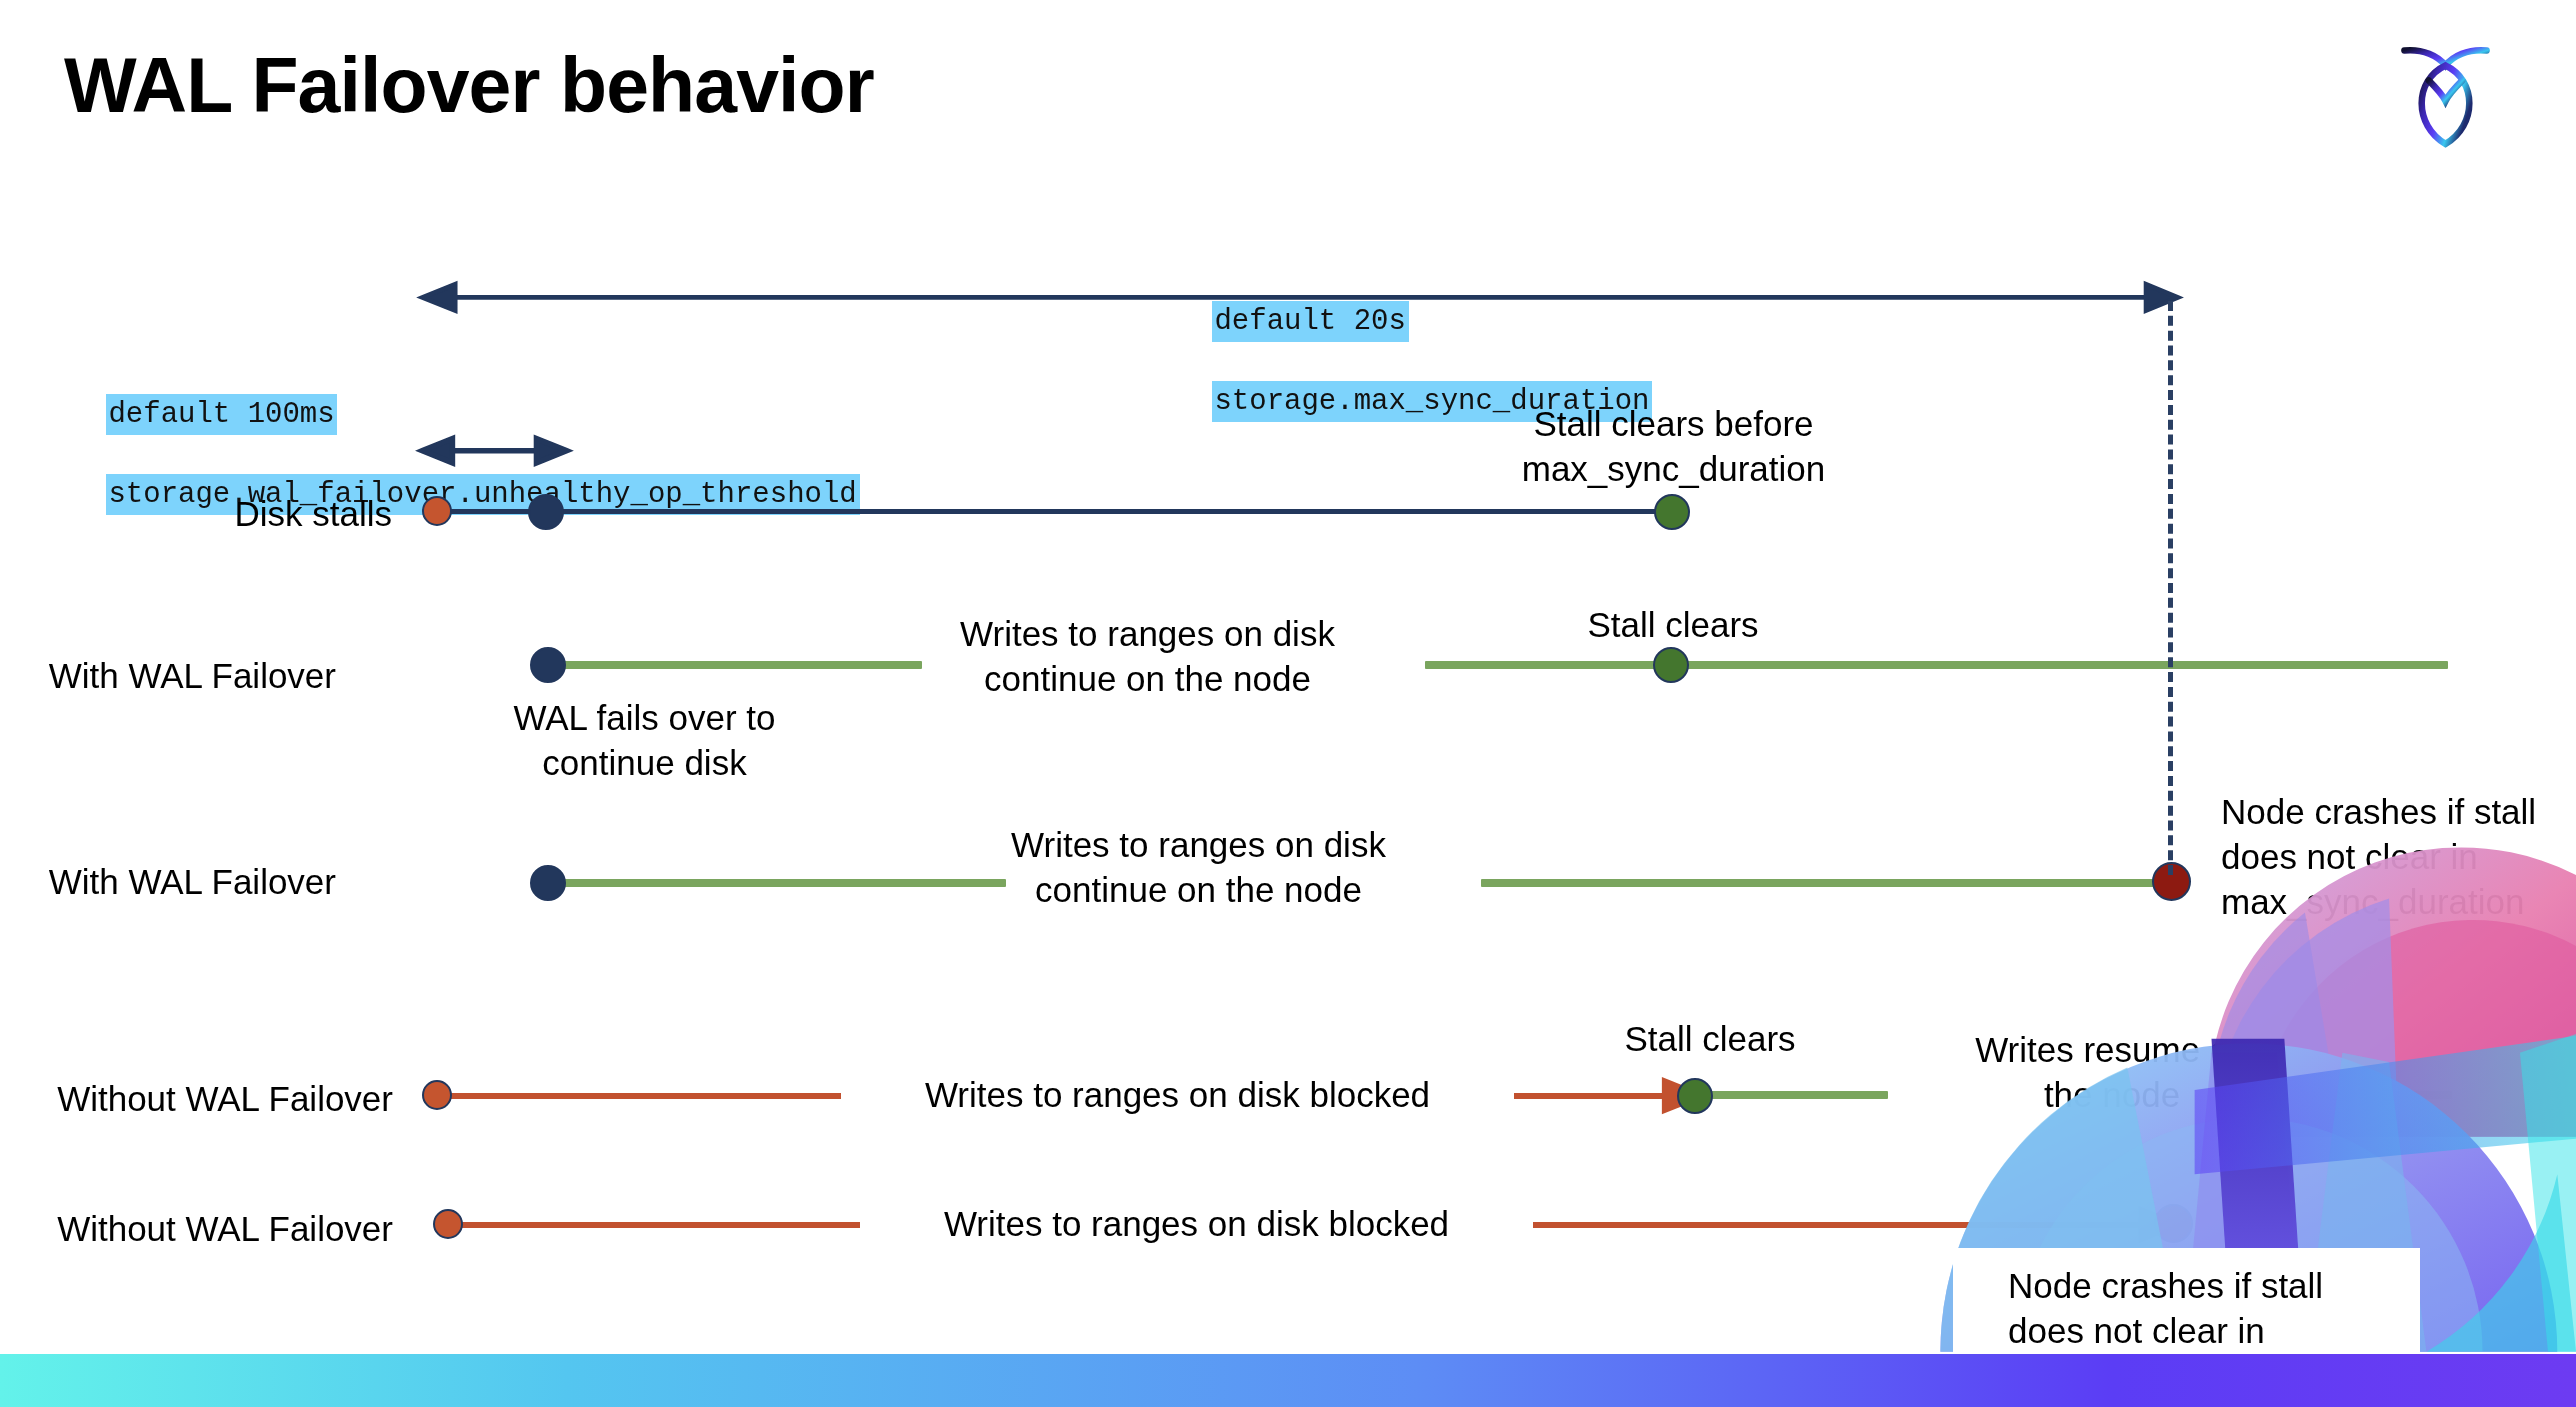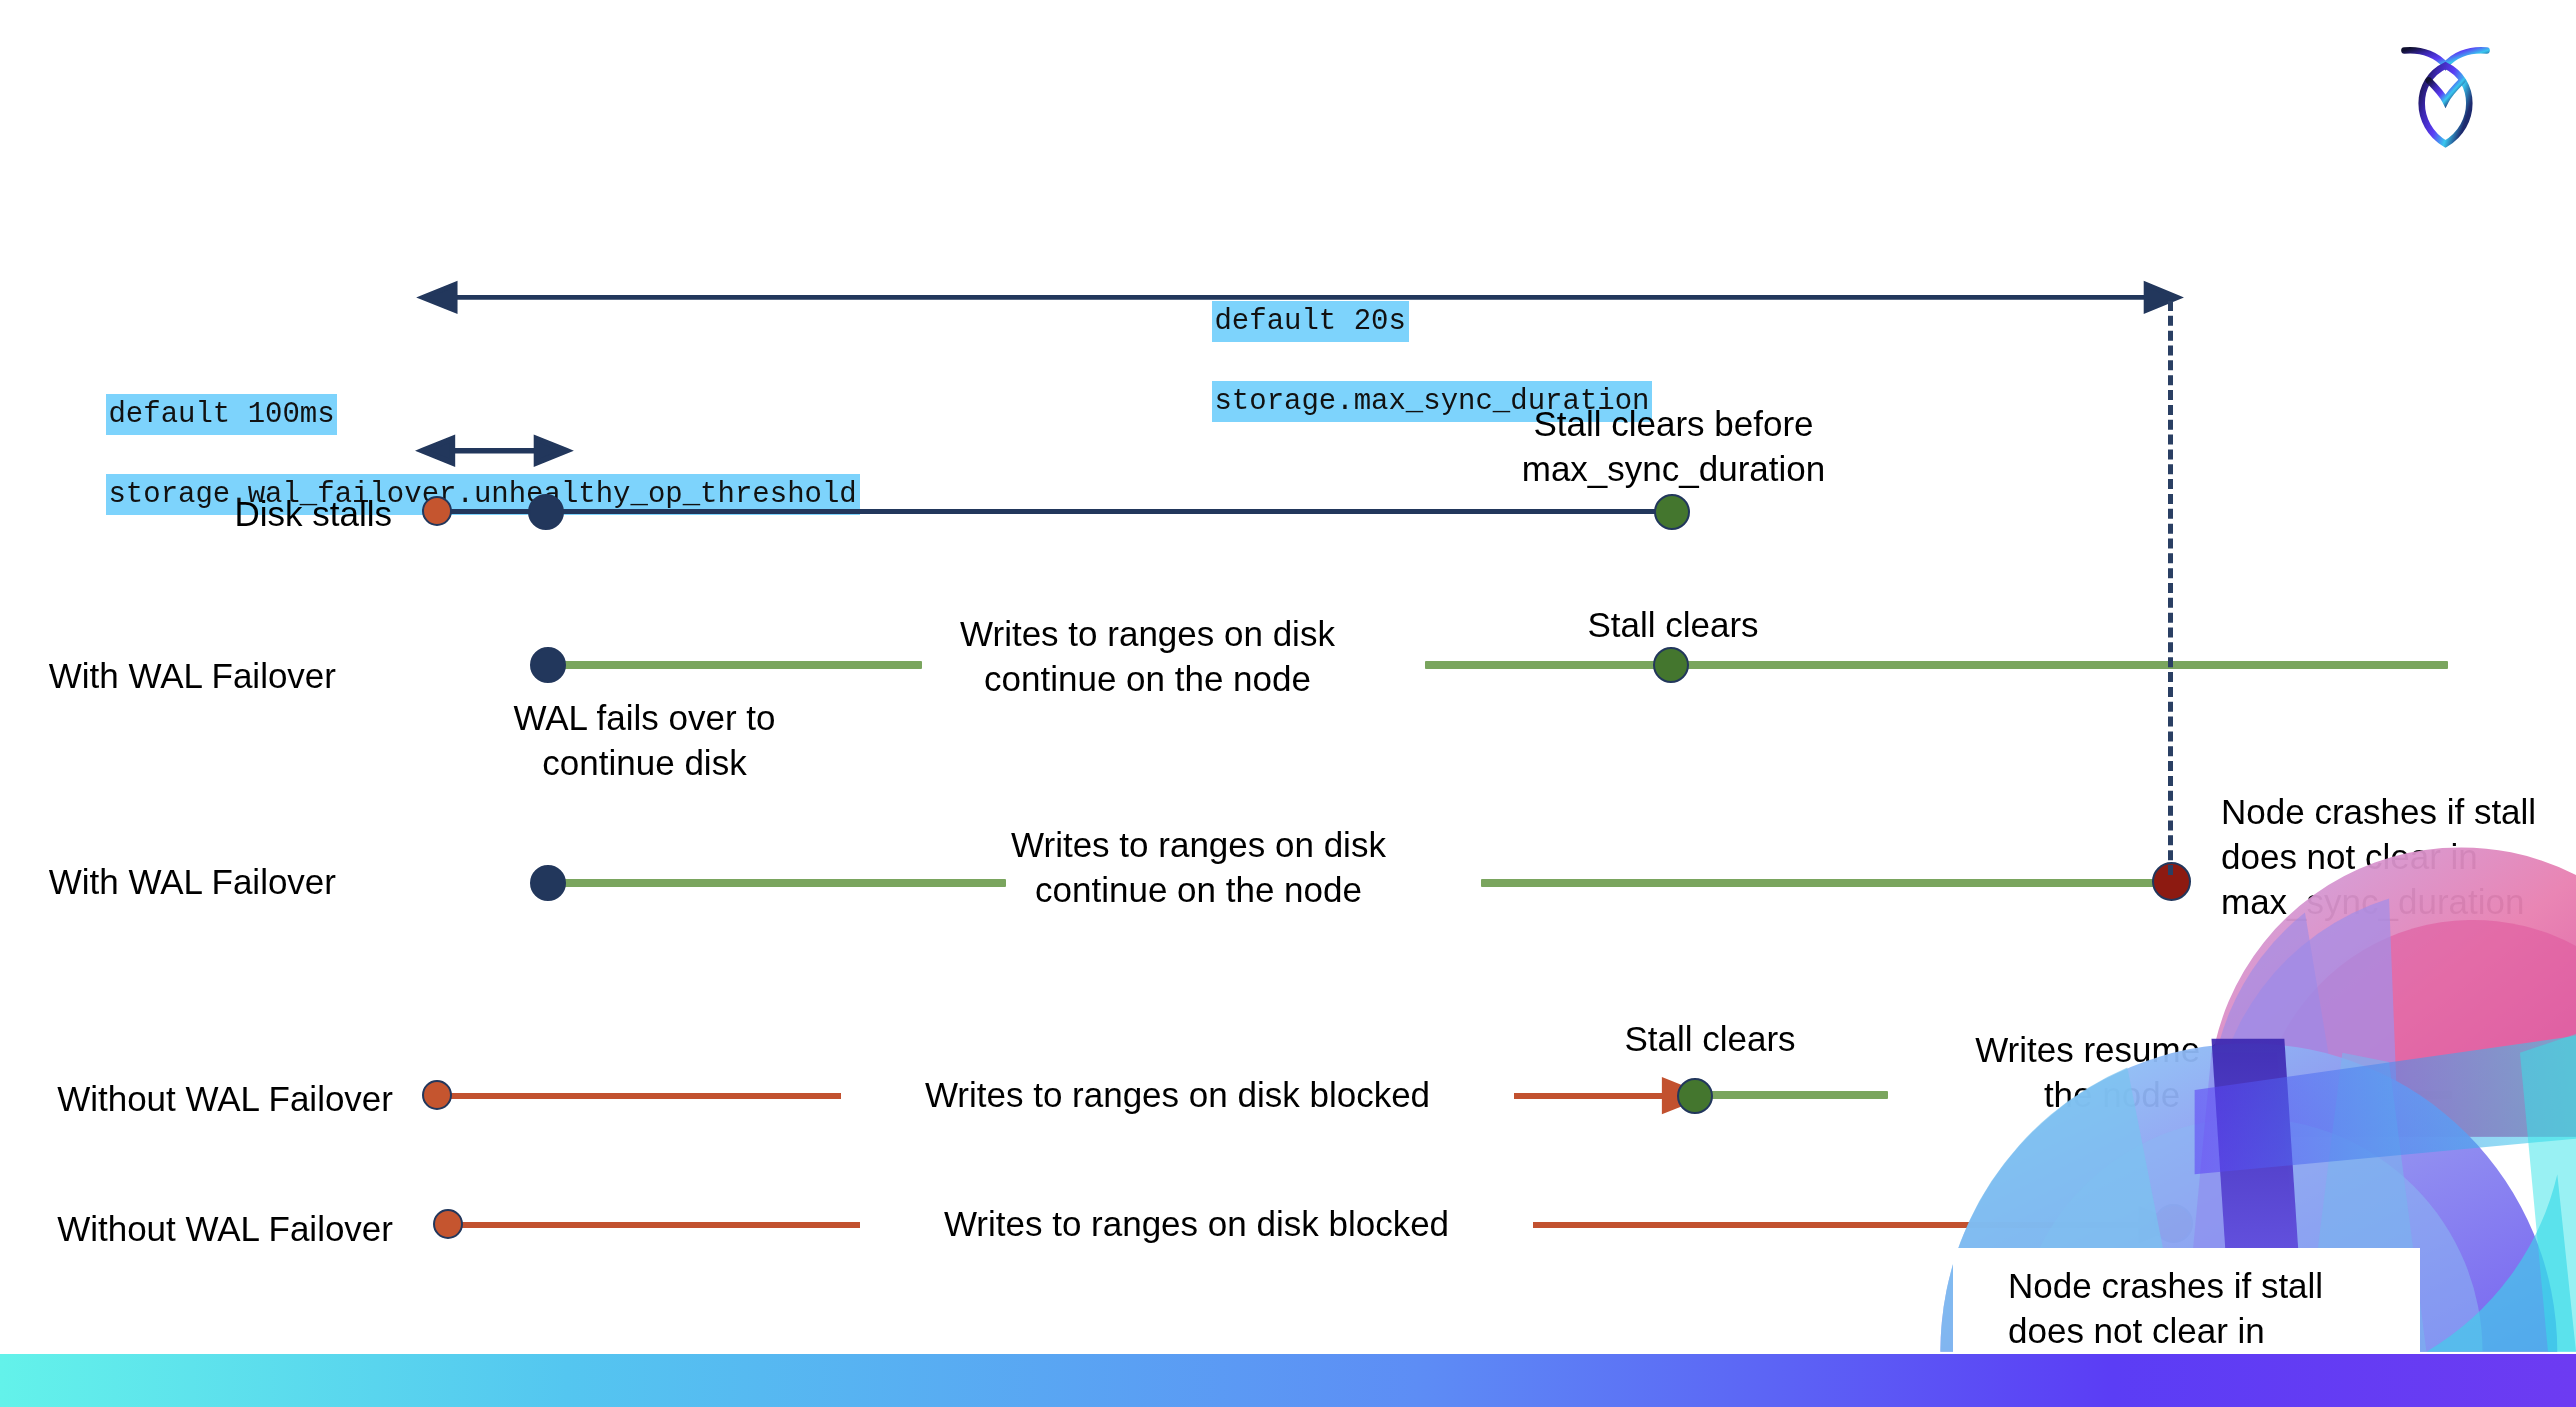--- a/index.html
+++ b/index.html
@@ -46,20 +46,21 @@
   #bottombar{position:absolute;left:0;bottom:0;width:2576px;height:54px;
              background:linear-gradient(90deg,#63f2ea 0%,#54c6f0 22%,#5d8df5 55%,#5b3df5 82%,#6d3bf2 100%);}
   #whitecard{position:absolute;left:1953px;top:1248px;width:467px;height:126px;background:#fff;}
   #notecrash2{position:absolute;left:2008px;top:1264px;width:393px;}
 </style>
 </head>
 <body>
 
 <div class="slide">
 
+  <div id="page-title">WAL Failover behavior</div>
 
   <div id="logo">
     <svg viewBox="0 0 136 140" width="127" height="131">
       <defs>
         <linearGradient id="lg" x1="0" y1="0" x2="1" y2="0.55">
           <stop offset="0%" stop-color="#101030"></stop>
           <stop offset="28%" stop-color="#3b27b0"></stop>
           <stop offset="55%" stop-color="#5b3df5"></stop>
           <stop offset="78%" stop-color="#39c7ef"></stop>
           <stop offset="100%" stop-color="#1d2a6e"></stop>

